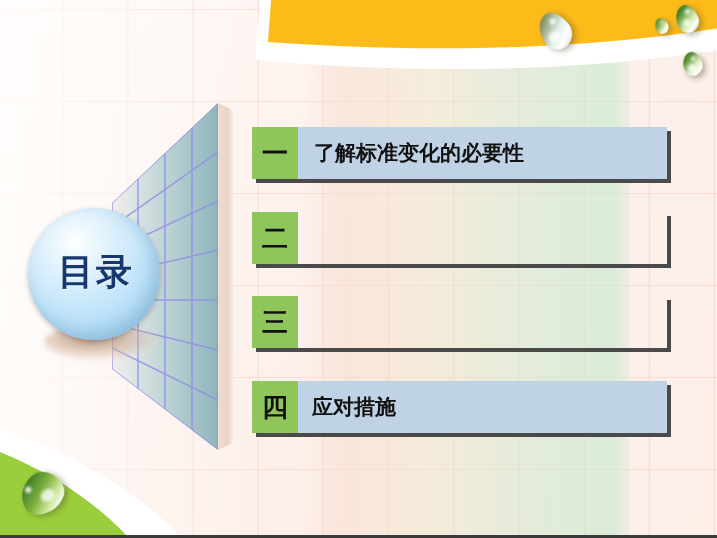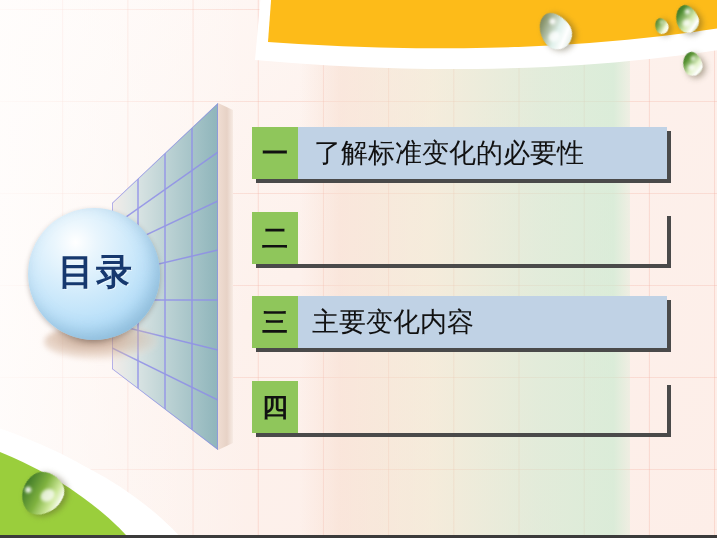--- a/index.html
+++ b/index.html
@@ -178,22 +178,22 @@
     font-weight: 700;
     color: #111111;
     flex: 0 0 46px;
   }
   .bar .txt {
     flex: 1 1 auto;
     background: #c0d2e5;
     display: flex; align-items: center;
     padding-left: 14px;
     font-family: "DejaVu Serif", serif;
-    font-size: 27px;
-    font-weight: 400;
+    font-size: 21px;
+    font-weight: 700;
     color: #111111;
     white-space: nowrap;
     overflow: hidden;
   }
   .bar.r0 { top: 127px; }
   .bar.r1 { top: 212px; }
   .bar.r2 { top: 296px; }
   .bar.r3 { top: 381px; }
   .bar.r0 .txt { padding-left: 16px; }
 </style>
@@ -292,25 +292,25 @@
       <div class="num">一</div>
       <div class="txt">了解标准变化的必要性</div>
     </div>
 
     <div class="bar r1">
       <div class="num">二</div>
     </div>
 
     <div class="bar r2">
       <div class="num">三</div>
-      <div class="txt">主要变化内容</div>
     </div>
 
     <div class="bar r3">
       <div class="num">四</div>
+      <div class="txt">应对措施</div>
     </div>
 
   </div>
 
   <div class="corner-white"></div>
   <div class="corner-white-strip"></div>
   <div class="corner-green"></div>
 
   <div class="drop" style="left:20px; top:473px; width:44px; height:40px;
               transform: rotate(-32deg);

